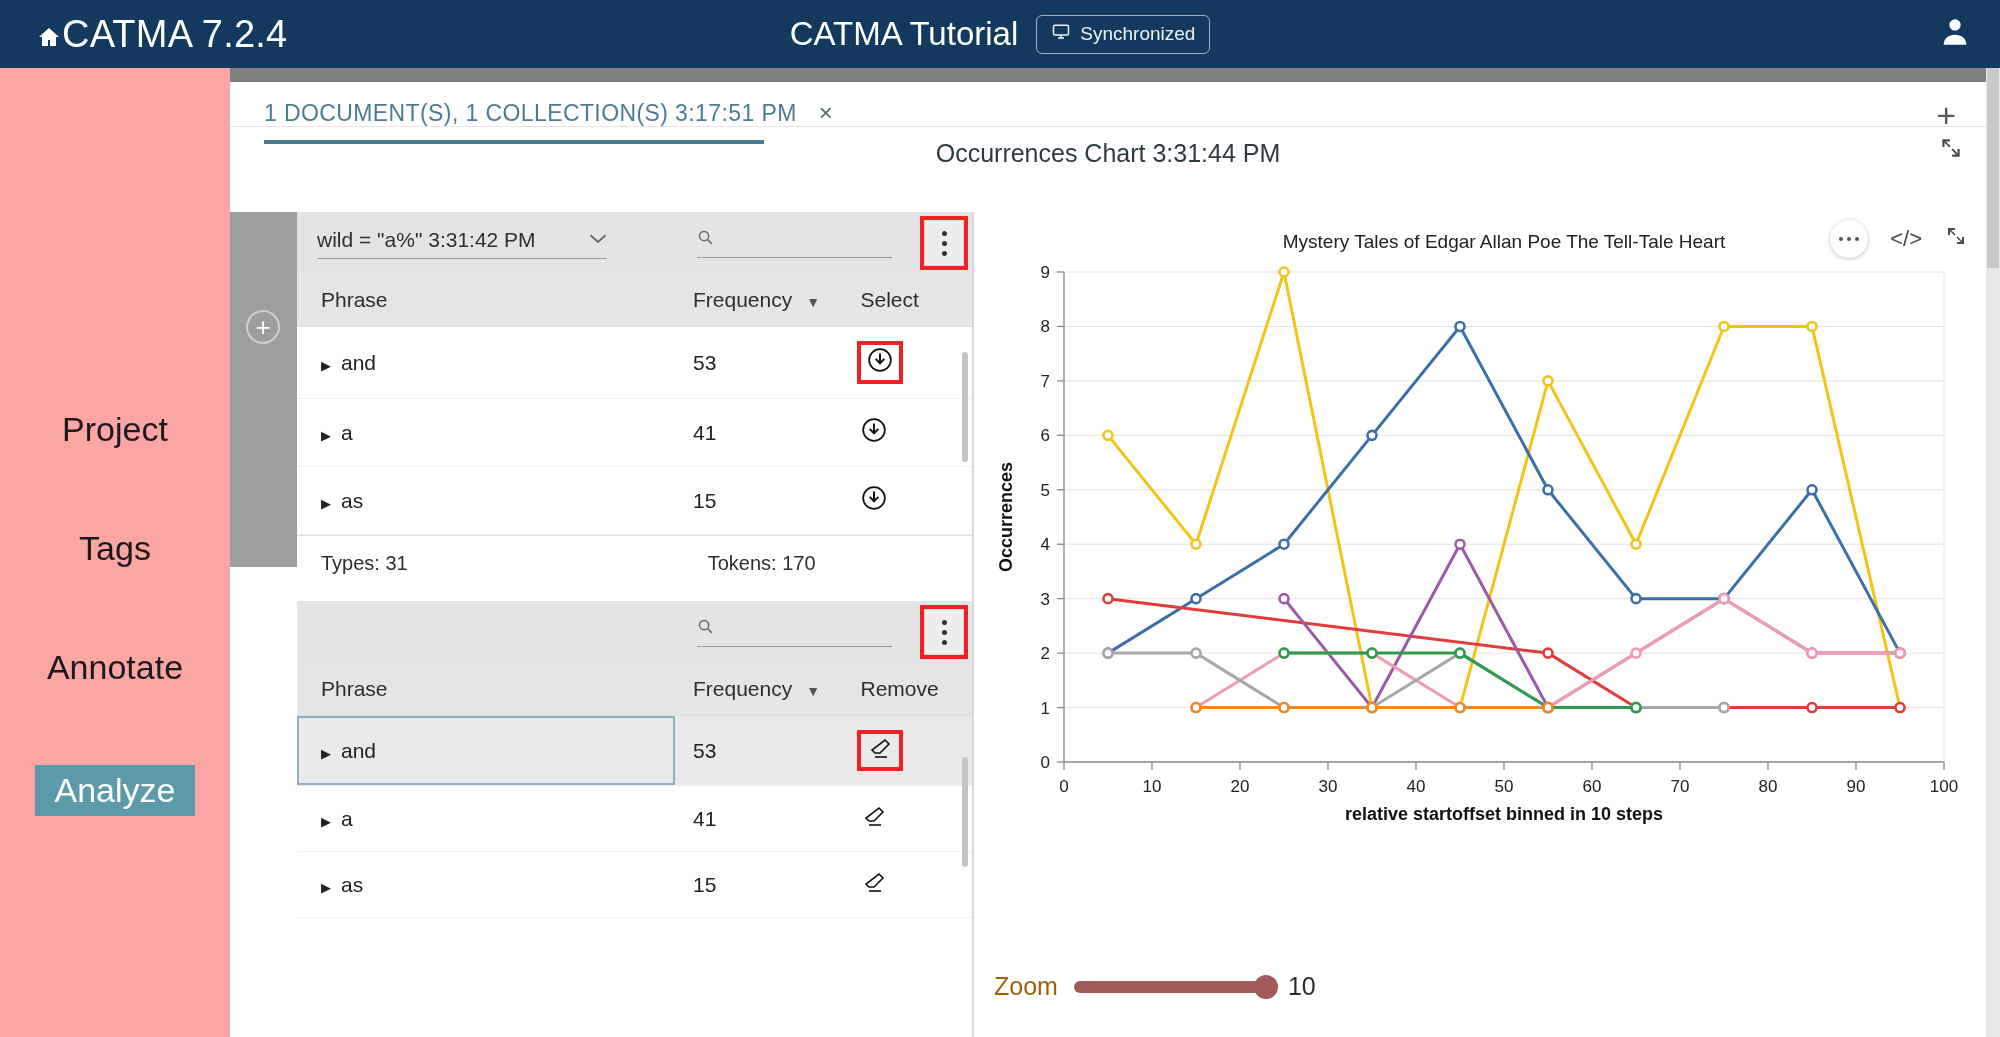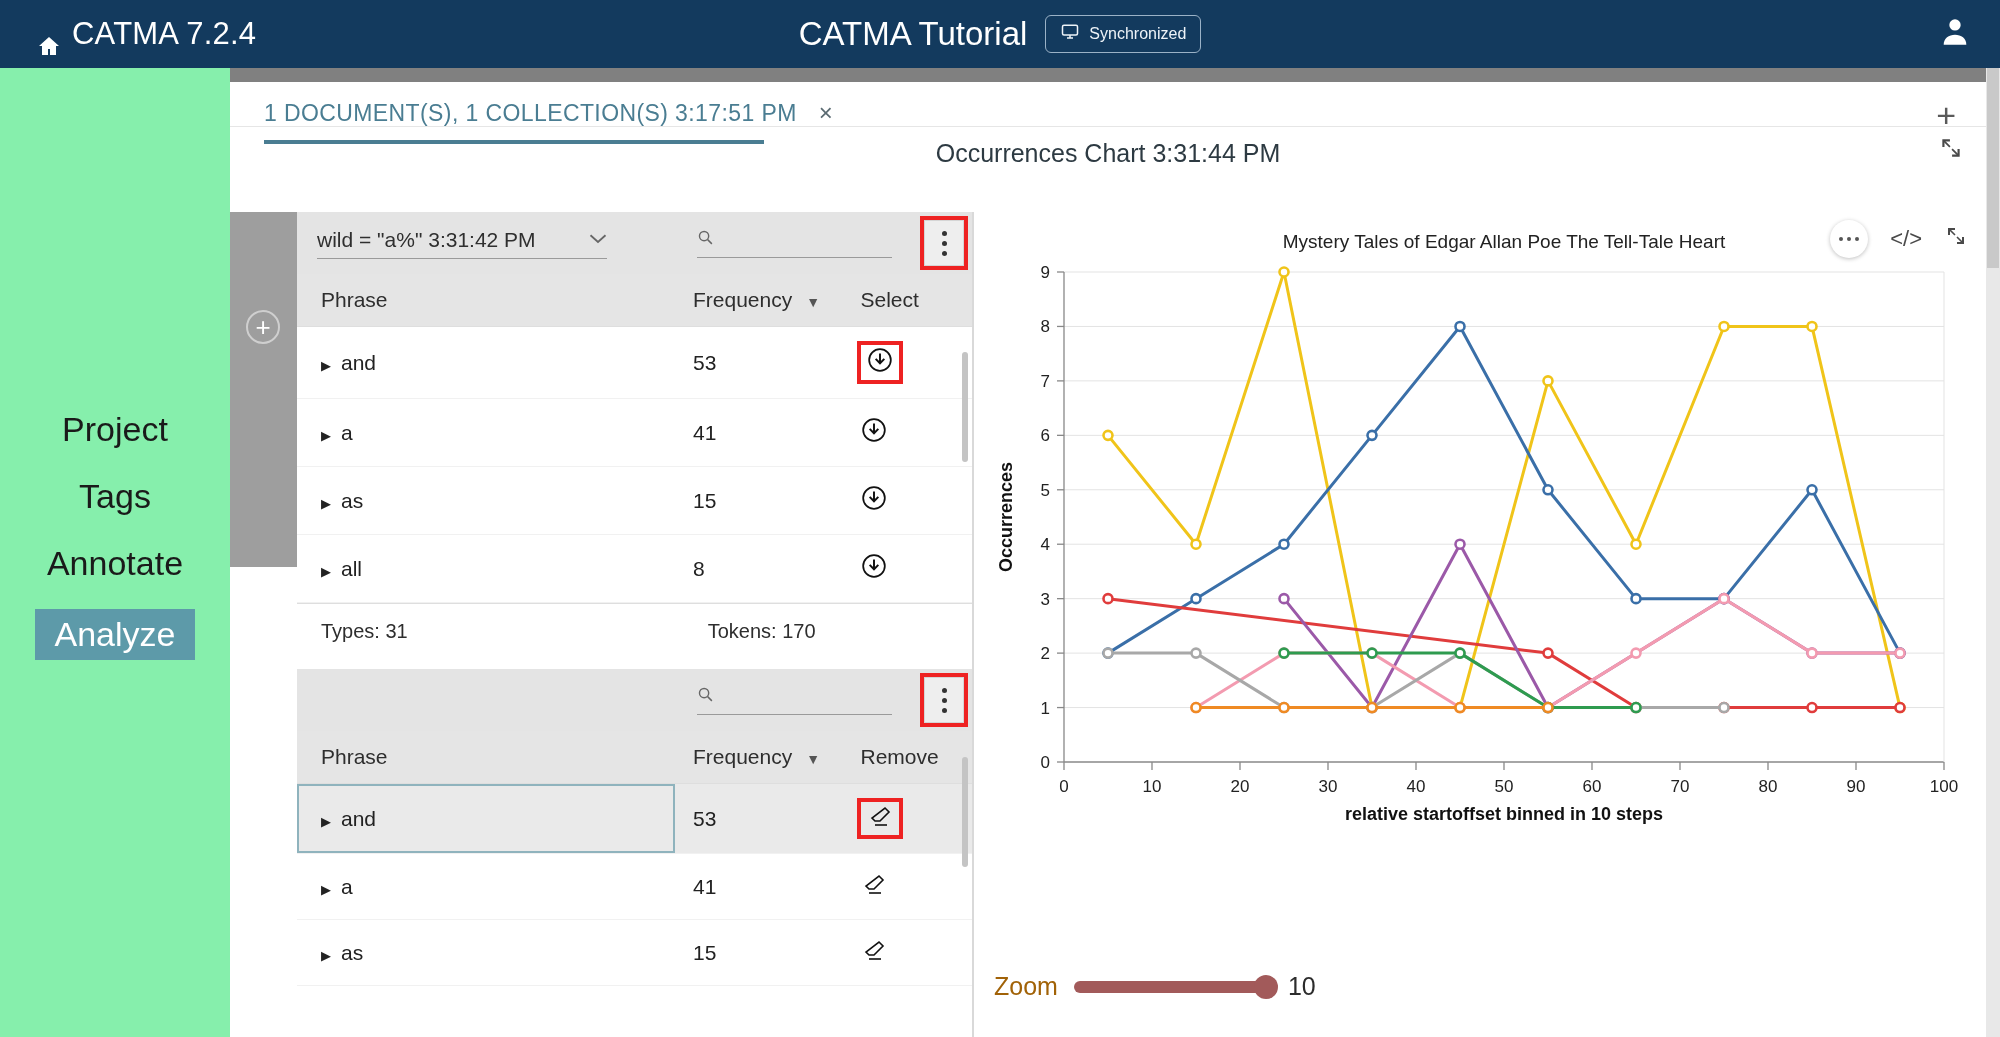--- a/index.html
+++ b/index.html
@@ -8,35 +8,35 @@
     font-family: "Liberation Sans", sans-serif;
     background: #ffffff; overflow: hidden;
   }
   #app { position: relative; width: 2000px; height: 1037px; background: #808080; }
 
   
   .topbar {
     position: absolute; left: 0; top: 0; width: 2000px; height: 68px;
     background: #133a5e; color: #fff; display: flex; align-items: center;
   }
-  .brand { display: flex; align-items: flex-end; gap: 10px; margin-left: 36px; font-size: 31px; font-weight: 400; letter-spacing: .2px;}
+  .brand { display: flex; align-items: flex-start; gap: 0; margin-left: 36px; font-size: 38px; font-weight: 400; letter-spacing: .2px;}
   .home-ico { width: 26px; height: 24px; display:inline-block; position: relative; top: 2px;}
   .topcenter { position: absolute; left: 0; right: 0; display: flex; justify-content: center; align-items: center; gap: 18px; }
   .tutorial-title { font-size: 33px; font-weight: 400; }
   .sync-badge {
     border: 1px solid #9bb2c7; border-radius: 6px; padding: 7px 14px;
-    font-size: 16px; display: flex; align-items: center; gap: 9px; color: #eef3f8;
+    font-size: 19px; display: flex; align-items: center; gap: 9px; color: #eef3f8;
   }
   .user-ico { position: absolute; right: 28px; top: 14px; }
 
   
   .sidebar {
     position: absolute; left: 0; top: 68px; width: 230px; height: 969px;
-    background: #86efac; display: flex; flex-direction: column;
-    align-items: center; padding-top: 340px; gap: 24px;
+    background: #fca5a5; display: flex; flex-direction: column;
+    align-items: center; padding-top: 340px; gap: 76px;
   }
   .side-item { font-size: 34px; color: #1a1a1a; padding: 2px 10px; }
   .side-item.active { background: #5d9aa9; color: #fff; padding: 6px 20px; }
 
   
   .rightrail { position: absolute; right: 0; top: 68px; width: 14px; height: 969px; background: #e8e8e8; }
   .rightrail .thumb { position:absolute; right:1px; top:0; width: 12px; height: 200px; background:#c9c9c9; }
 
   
   .content {
@@ -267,28 +267,20 @@
                 <td class="c1"><span class="caret">▶</span><span>a</span></td>
                 <td class="c2">41</td>
                 <td class="c3"><span class="icon-btn"><svg width="26" height="26" viewBox="0 0 24 24">
                         <circle cx="12" cy="12" r="10" fill="none" stroke="#111" stroke-width="1.6"></circle>
                         <path d="M12 6v9M8 11l4 4 4-4" stroke="#111" stroke-width="1.8" fill="none"></path>
                       </svg></span></td>
               </tr>
               <tr>
                 <td class="c1"><span class="caret">▶</span><span>as</span></td>
                 <td class="c2">15</td>
-                <td class="c3"><span class="icon-btn"><svg width="26" height="26" viewBox="0 0 24 24">
-                        <circle cx="12" cy="12" r="10" fill="none" stroke="#111" stroke-width="1.6"></circle>
-                        <path d="M12 6v9M8 11l4 4 4-4" stroke="#111" stroke-width="1.8" fill="none"></path>
-                      </svg></span></td>
-              </tr>
-              <tr>
-                <td class="c1"><span class="caret">▶</span><span>all</span></td>
-                <td class="c2">8</td>
                 <td class="c3"><span class="icon-btn"><svg width="26" height="26" viewBox="0 0 24 24">
                         <circle cx="12" cy="12" r="10" fill="none" stroke="#111" stroke-width="1.6"></circle>
                         <path d="M12 6v9M8 11l4 4 4-4" stroke="#111" stroke-width="1.8" fill="none"></path>
                       </svg></span></td>
               </tr>
             </tbody>
           </table>
           <div class="panel-footer">
             <span>Types: 31</span>
             <span class="tok">Tokens: 170</span>

